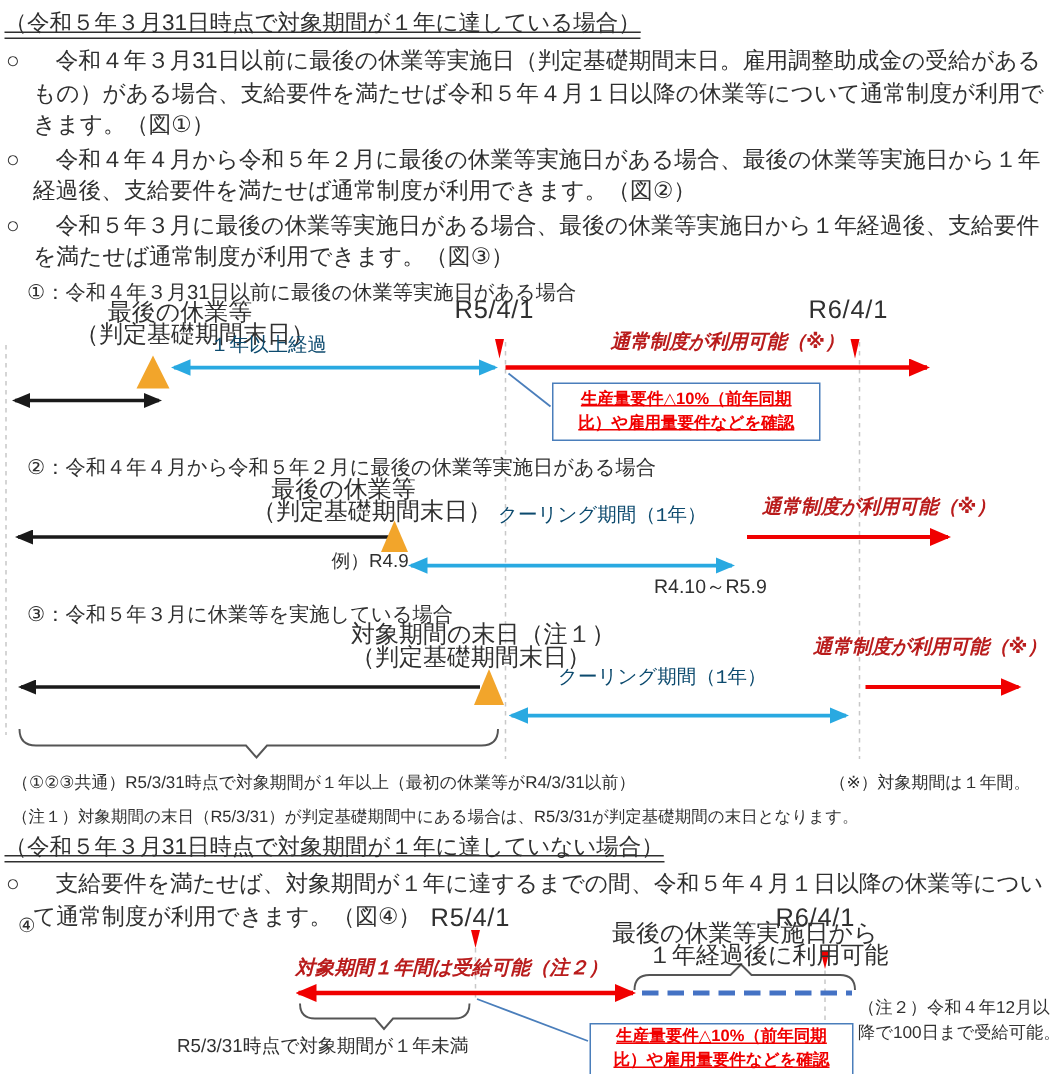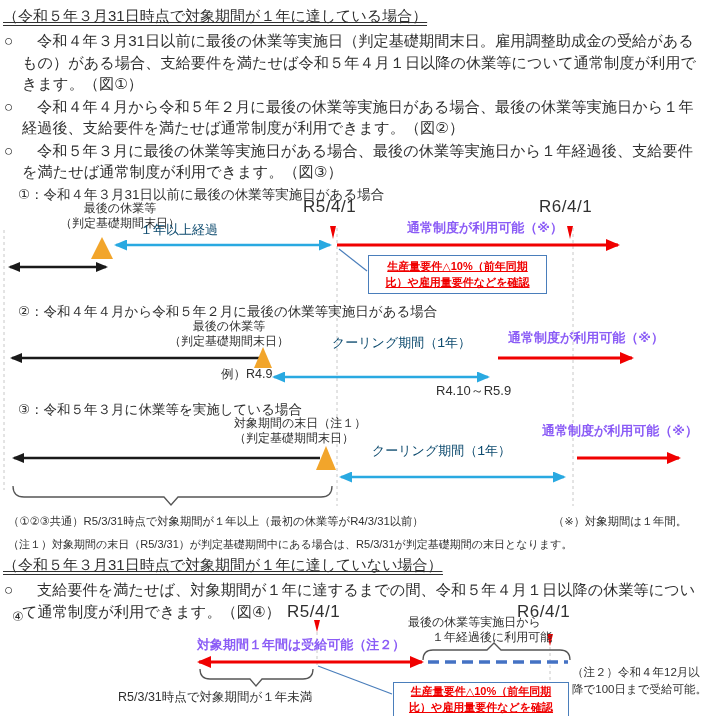--- a/index.html
+++ b/index.html
@@ -2,29 +2,29 @@
 <html><head>
 <meta charset="utf-8">
 <style>
   html,body{margin:0;padding:0;background:#fff;}
   .page{position:relative;width:705px;height:716px;background:#fff;overflow:hidden;
         font-family:"Liberation Sans","DejaVu Sans",sans-serif;color:#303030;}
   .overlay{position:absolute;left:0;top:0;pointer-events:none;}
   .abs{position:absolute;white-space:nowrap;}
   .c{text-align:center;}
   .blue{color:#0c4a6e;font-family:Liberation Mono, monospace;}
-  .redtx{color:#8b5cf6;font-weight:bold;}
+  .redtx{color:#b91c1c;font-weight:bold;font-style:italic;}
   .flow{position:absolute;left:0;width:705px;}
   .hline{font-size:15px;line-height:20px;padding-left:3px;margin-bottom:4px;text-decoration:underline;}
   .ul{border-bottom:1.6px solid #303030;padding-bottom:1px;}
   .bullet{position:relative;padding-left:22px;font-size:15.2px;line-height:21.5px;margin-bottom:1px;}
   .bullet .mk{position:absolute;left:4px;top:0;}
   .bullet .txt{display:block;text-indent:15px;}
   .figtitle{font-size:13.5px;}
-  .lbl12{font-size:12px;line-height:15px;}
+  .lbl12{font-size:16px;line-height:15px;}
   .lbl13{font-size:13px;}
   .date{font-size:17px;letter-spacing:0.5px;}
   .note{font-size:11.3px;}
   .bx{position:absolute;background:#fff;border:1.6px solid #4a7ebb;
       display:flex;flex-direction:column;justify-content:center;align-items:center;}
   .bx span{display:block;color:#f00000;font-weight:bold;font-size:11px;line-height:15.5px;
       text-decoration:underline;white-space:nowrap;}
 </style>
 </head>
 <body>

